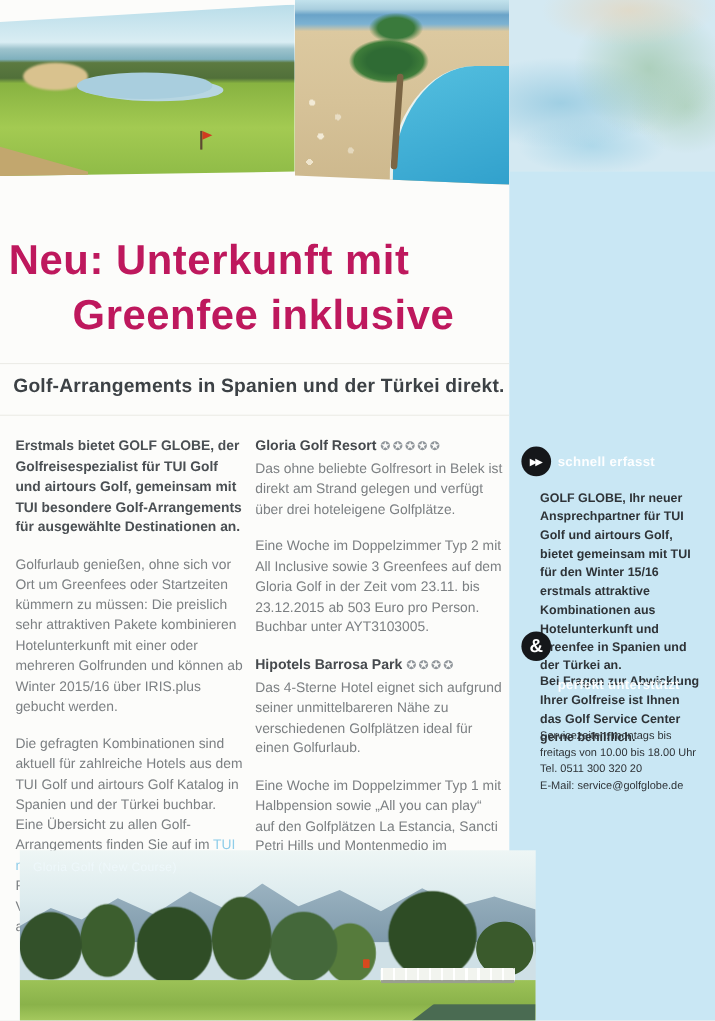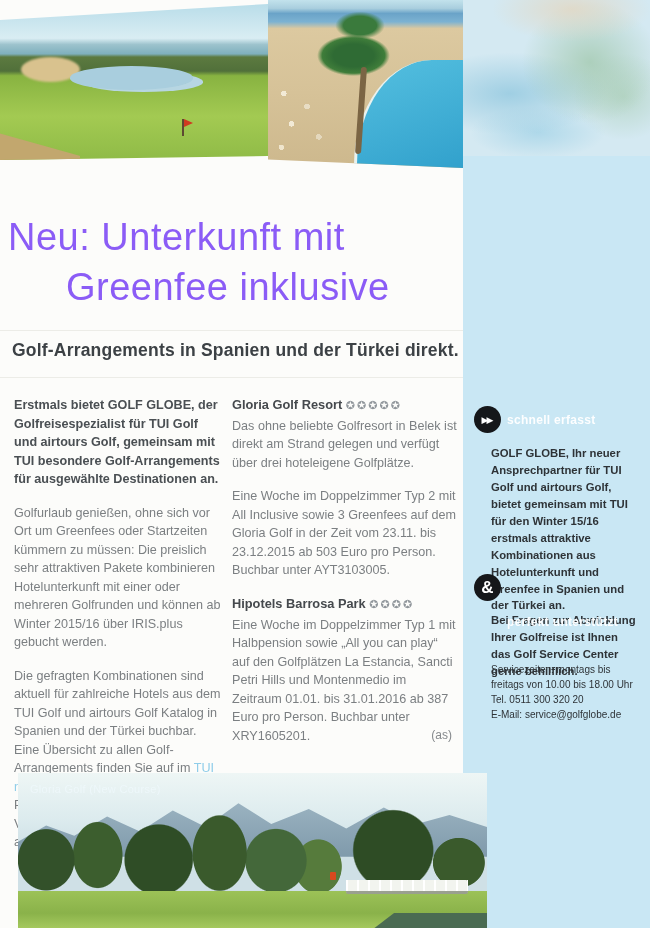--- a/index.html
+++ b/index.html
@@ -86,21 +86,21 @@
       radial-gradient(ellipse 110px 45px at 58% 6%, rgba(226,216,196,0.85), transparent 72%),
       radial-gradient(ellipse 95px 85px at 68% 40%, rgba(146,190,152,0.6), transparent 72%),
       radial-gradient(ellipse 70px 60px at 86% 62%, rgba(158,198,164,0.5), transparent 72%),
       radial-gradient(ellipse 130px 55px at 25% 60%, rgba(142,198,222,0.75), transparent 75%),
       radial-gradient(ellipse 90px 35px at 40% 85%, rgba(150,205,228,0.6), transparent 75%),
       #d4e9f2;
   }
   
   .title {
     position:absolute; left:8px; top:212px; width:450px;
-    color:#8b5cf6; font-size:38px; font-weight:400; letter-spacing:0.5px;
+    color:#be185d; font-size:38px; font-weight:700; letter-spacing:0.5px;
     line-height:1.32;
   }
   .title .line2 { display:block; padding-left:58px; }
   .rule { position:absolute; left:0; width:463px; height:1px; background:#ecece7; }
   .rule-top { top:330px; }
   .rule-bottom { top:377px; }
   .subtitle {
     position:absolute; left:12px; top:340px; width:450px;
     color:#3c4145; font-size:17.5px; font-weight:700; letter-spacing:0.2px;
   }
@@ -229,20 +229,21 @@
   </div>
 
   <div class="col col-2">
     <h3 class="hotel-name"><span>Gloria Golf Resort</span>
       <span class="stars">✪✪✪✪✪</span></h3>
     <p>Das ohne beliebte Golfresort in Belek ist direkt am Strand gelegen und verfügt über drei hoteleigene Golfplätze.</p>
     <p>Eine Woche im Doppelzimmer Typ 2 mit All Inclusive sowie 3 Greenfees auf dem Gloria Golf in der Zeit vom 23.11. bis 23.12.2015 ab 503 Euro pro Person. Buchbar unter AYT3103005.</p>
 
     <h3 class="hotel-name"><span>Hipotels Barrosa Park</span>
       <span class="stars">✪✪✪✪</span></h3>
+    <p>Das 4-Sterne Hotel eignet sich aufgrund seiner unmittelbareren Nähe zu verschiedenen Golfplätzen ideal für einen Golfurlaub.</p>
     <p class="offer-last"><span>Eine Woche im Doppelzimmer Typ 1 mit Halbpension sowie „All you can play“ auf den Golfplätzen La Estancia, Sancti Petri Hills und Montenmedio im Zeitraum 01.01. bis 31.01.2016 ab 387 Euro pro Person. Buchbar unter XRY1605201.</span>
       <span class="author">(as)</span></p>
   </div>
 
   <div class="badge badge-ff">
       <span>▶▶</span>
     </div>
   <div class="side-heading side-heading-1">schnell erfasst</div>
   <p class="side-body side-body-1">GOLF GLOBE, Ihr neuer Ansprechpartner für TUI Golf und airtours Golf, bietet gemeinsam mit TUI für den Winter 15/16 erstmals attraktive Kombinationen aus Hotelunterkunft und Greenfee in Spanien und der Türkei an.</p>
 

